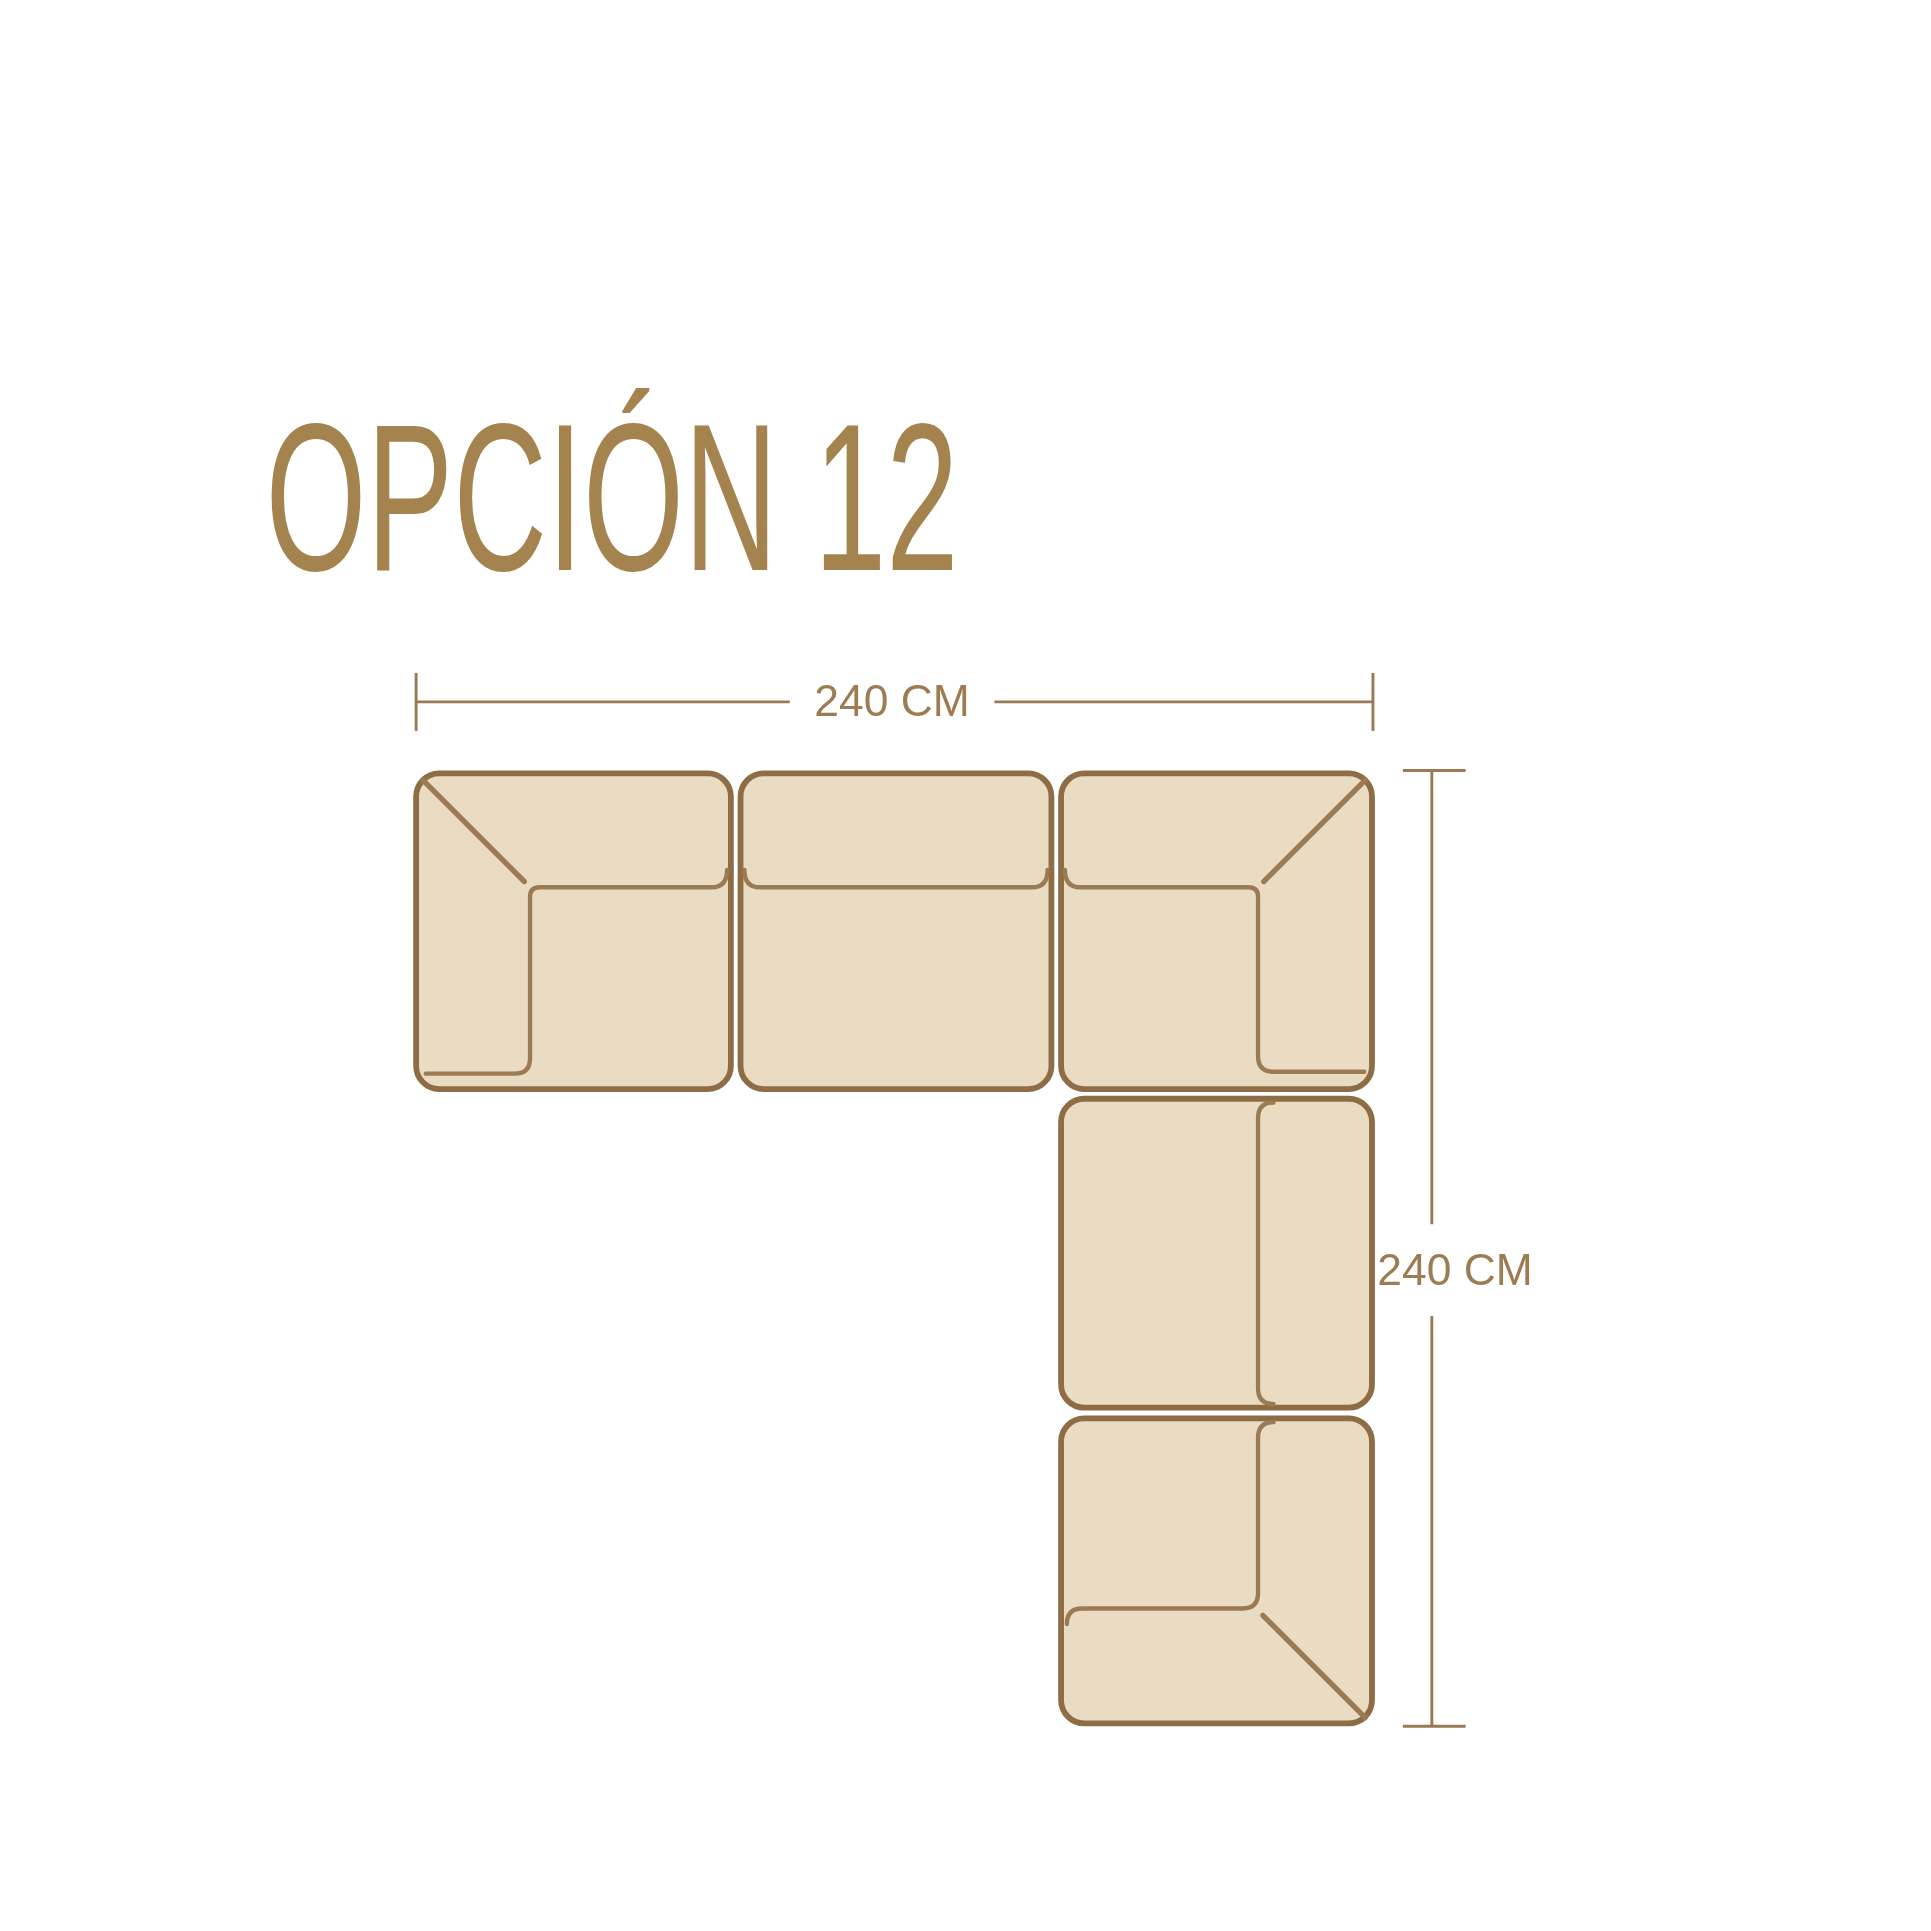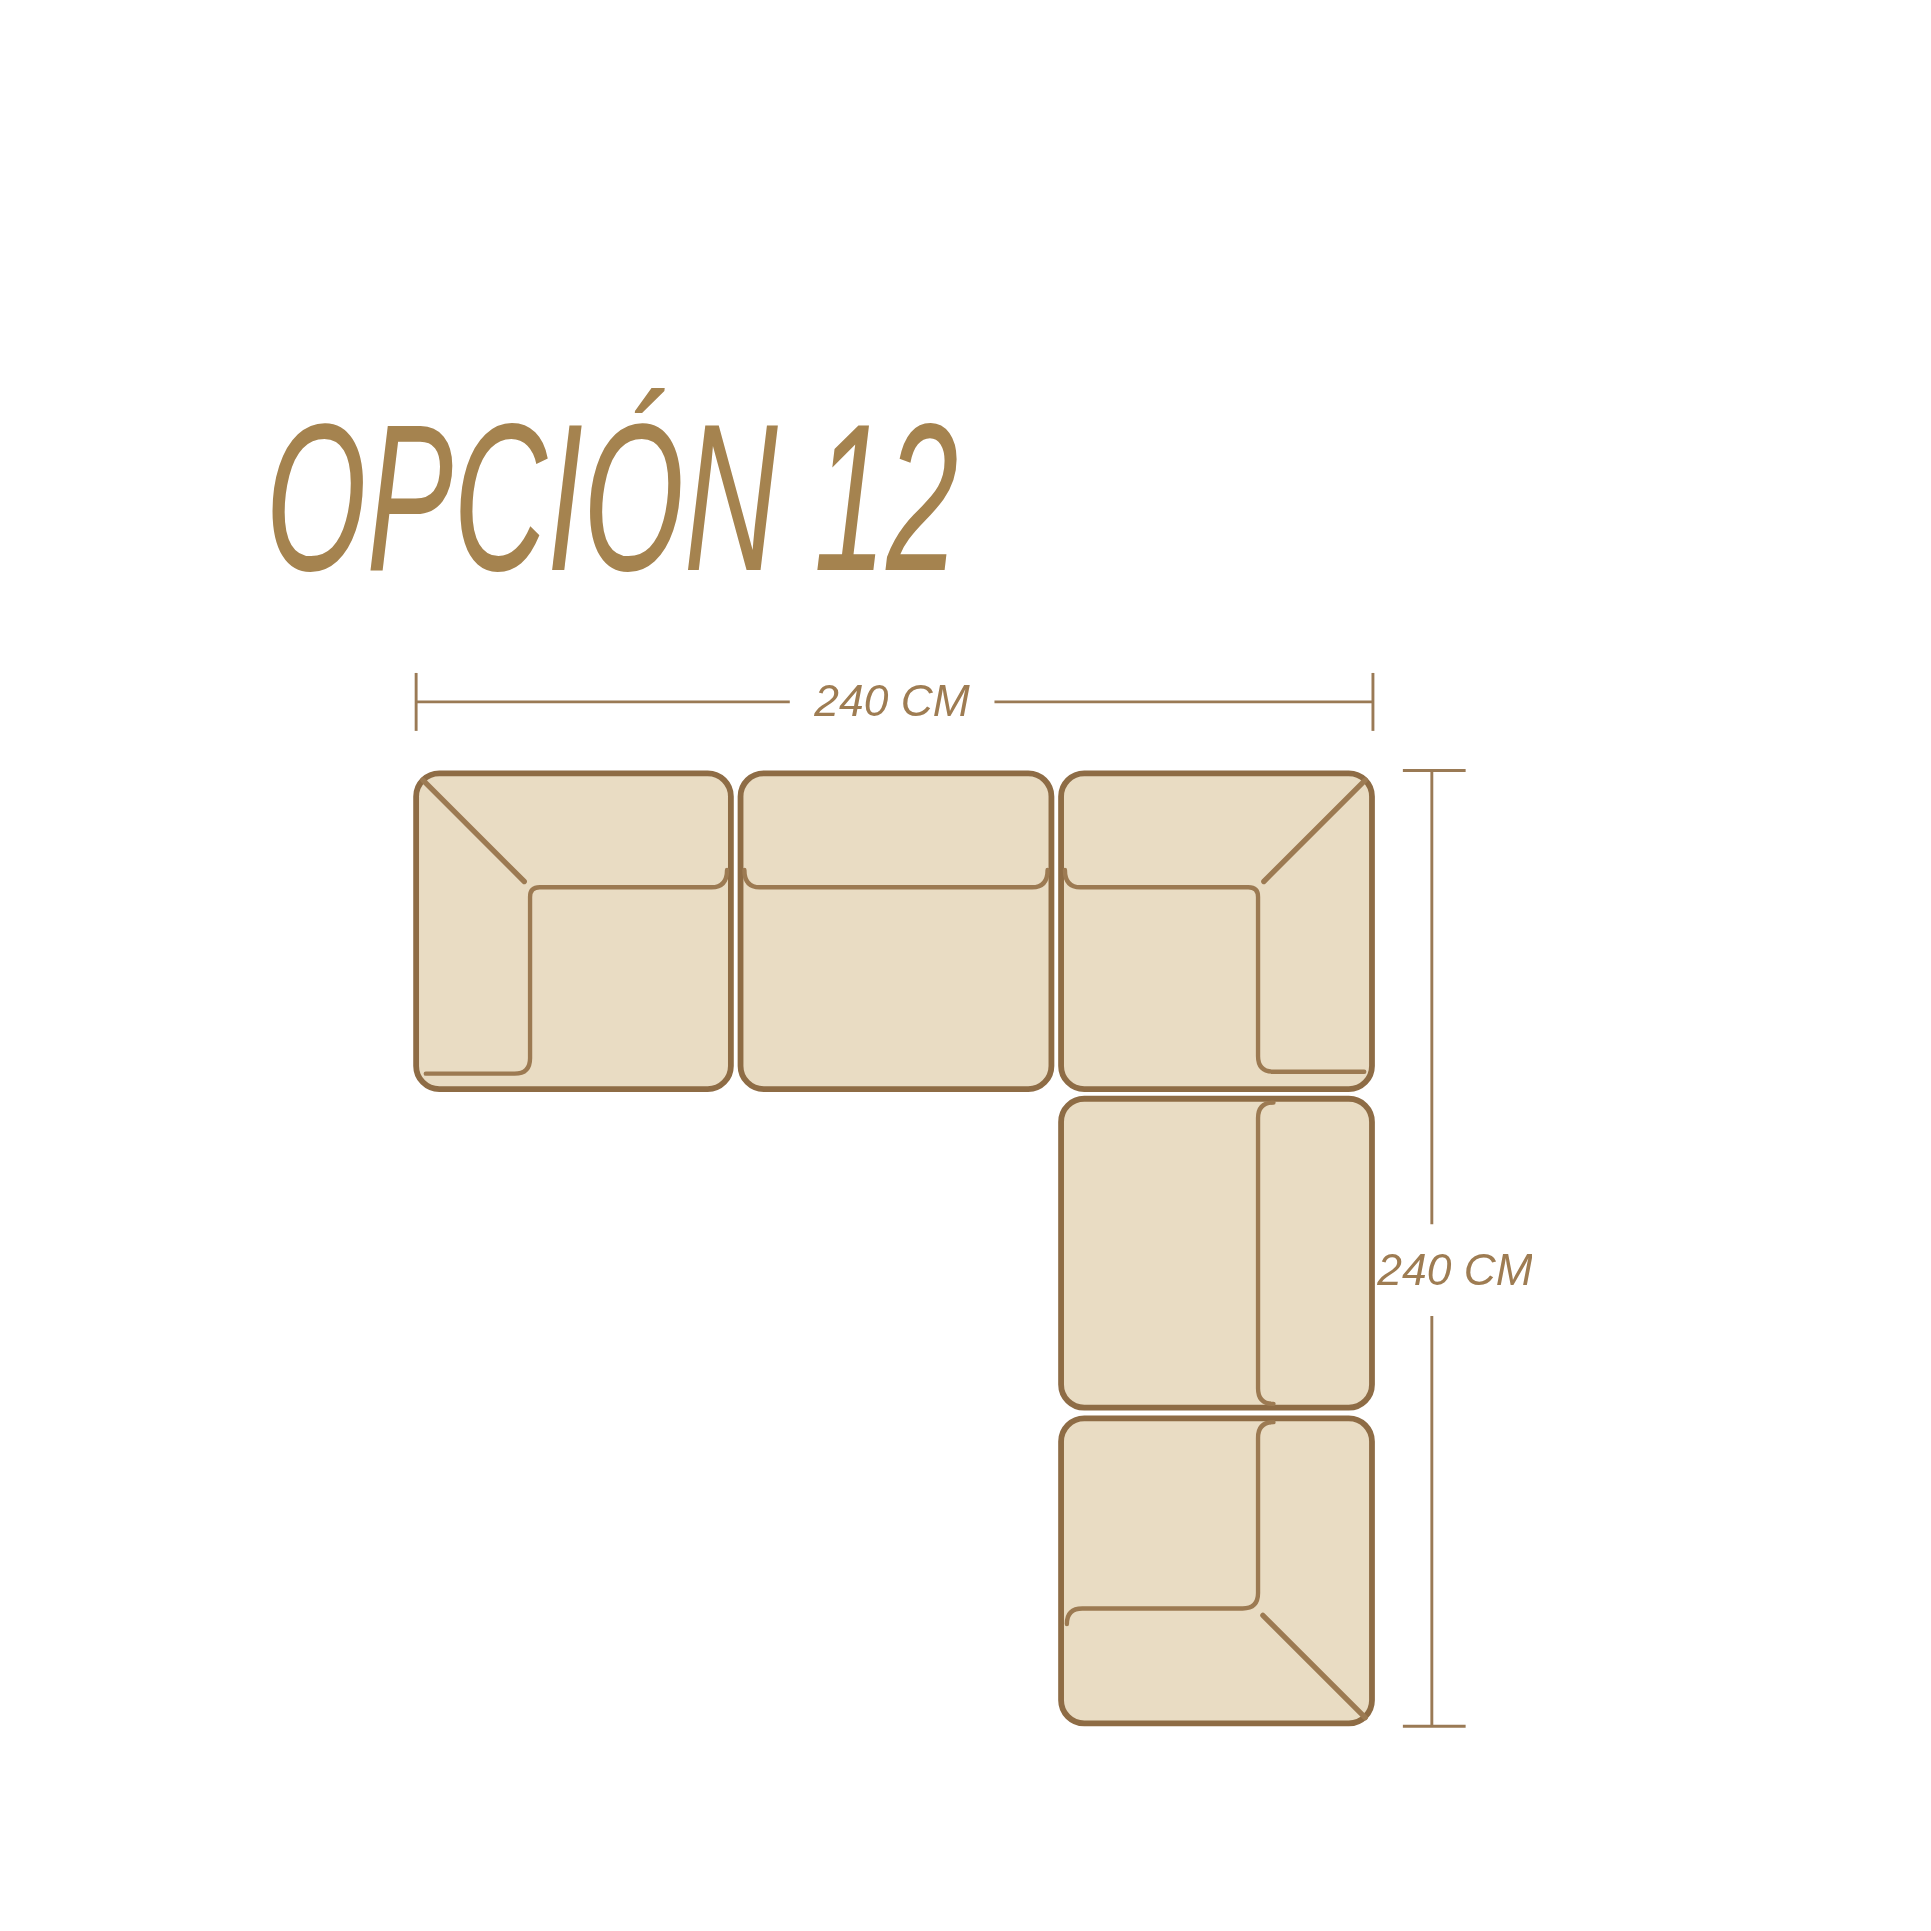--- a/index.html
+++ b/index.html
@@ -9,21 +9,20 @@
     width: 1931px;
     height: 1931px;
     font-family: "Liberation Sans", sans-serif;
   }
   #stage {
     position: relative;
     width: 1532px;
     height: 1931px;
     overflow: hidden;
     background: var(--canvas, #ffffff);
-    font-style: italic;
   }
   svg { position: absolute; left: 0; top: 0; }
 
   .mod {
     fill: var(--sofa-fill, #E9DCC3);
     stroke: var(--sofa-outline, #8E6C45);
     stroke-width: 6;
   }
   .inner {
     fill: none;

